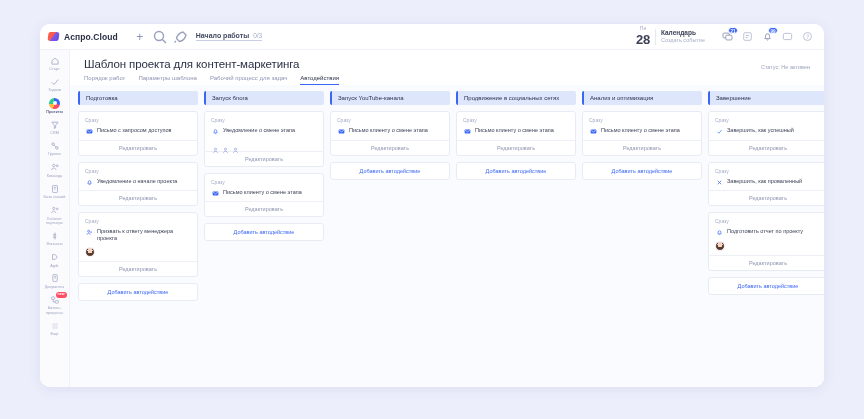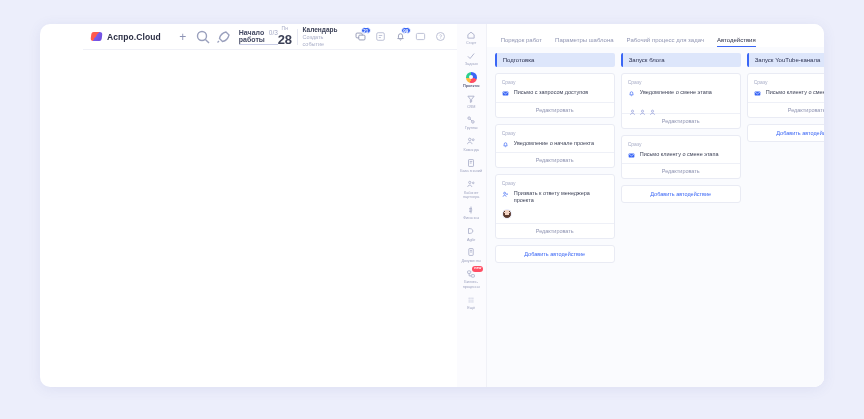--- a/index.html
+++ b/index.html
@@ -16,21 +16,21 @@
   }
   .app-window {
     position: absolute;
     left: 40px; top: 24px;
     width: 784px; height: 363px;
     background: #ffffff;
     border-radius: 10px;
     overflow: hidden;
     box-shadow: 0 2px 14px rgba(70,80,160,0.09);
     display: flex;
-    padding-left: 43px;
+    flex-direction: column;
   }
   
   .topbar {
     height: 26px;
     flex: 0 0 26px;
     background: #fff;
     display: flex;
     align-items: center;
     padding: 0 10px 0 8px;
     border-bottom: 1px solid #f0f1f7;
@@ -392,20 +392,21 @@
                 <circle cx="8" cy="11" r="1"></circle>
                 <circle cx="11" cy="11" r="1"></circle>
               </svg>
             </span>
           <span class="side-label">Ещё</span>
         </div>
       </div>
 
       <div class="main">
         <div class="page-head">
+          <div class="page-title">Шаблон проекта для контент-маркетинга</div>
           <div class="status-text">Статус: Не активен</div>
           <div class="tabs">
             <div class="tab">Порядок работ</div>
             <div class="tab">Параметры шаблона</div>
             <div class="tab">Рабочий процесс для задач</div>
             <div class="tab active">Автодействия</div>
           </div>
         </div>
 
         <div class="board-wrap">

